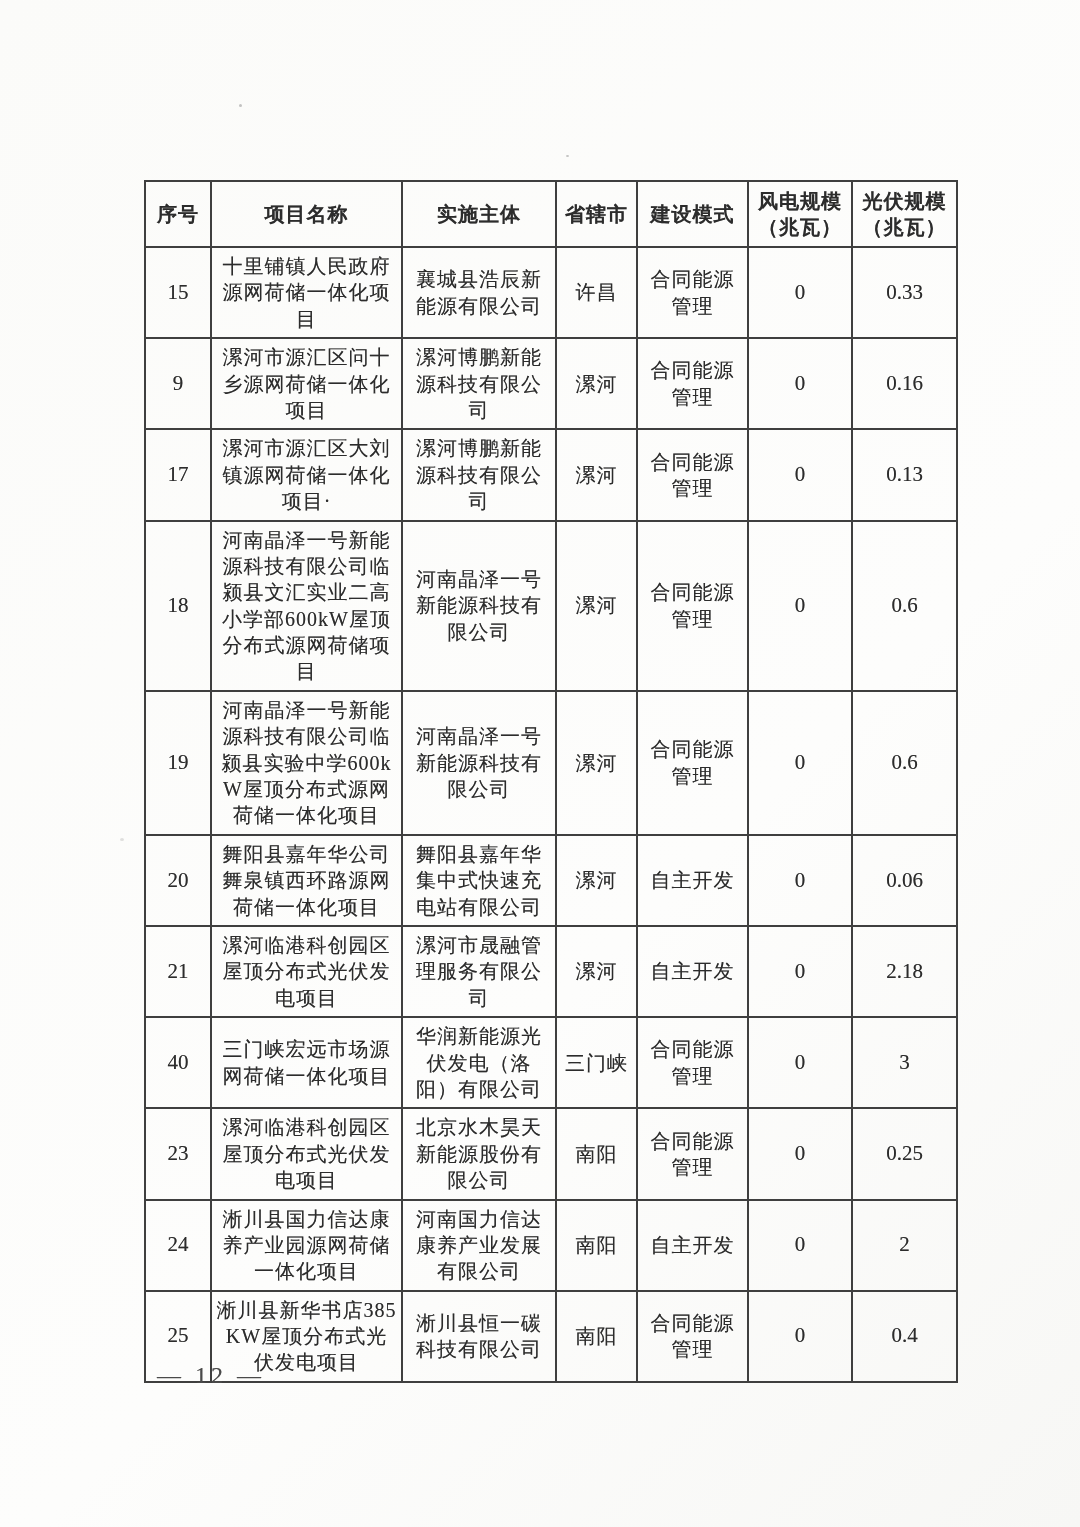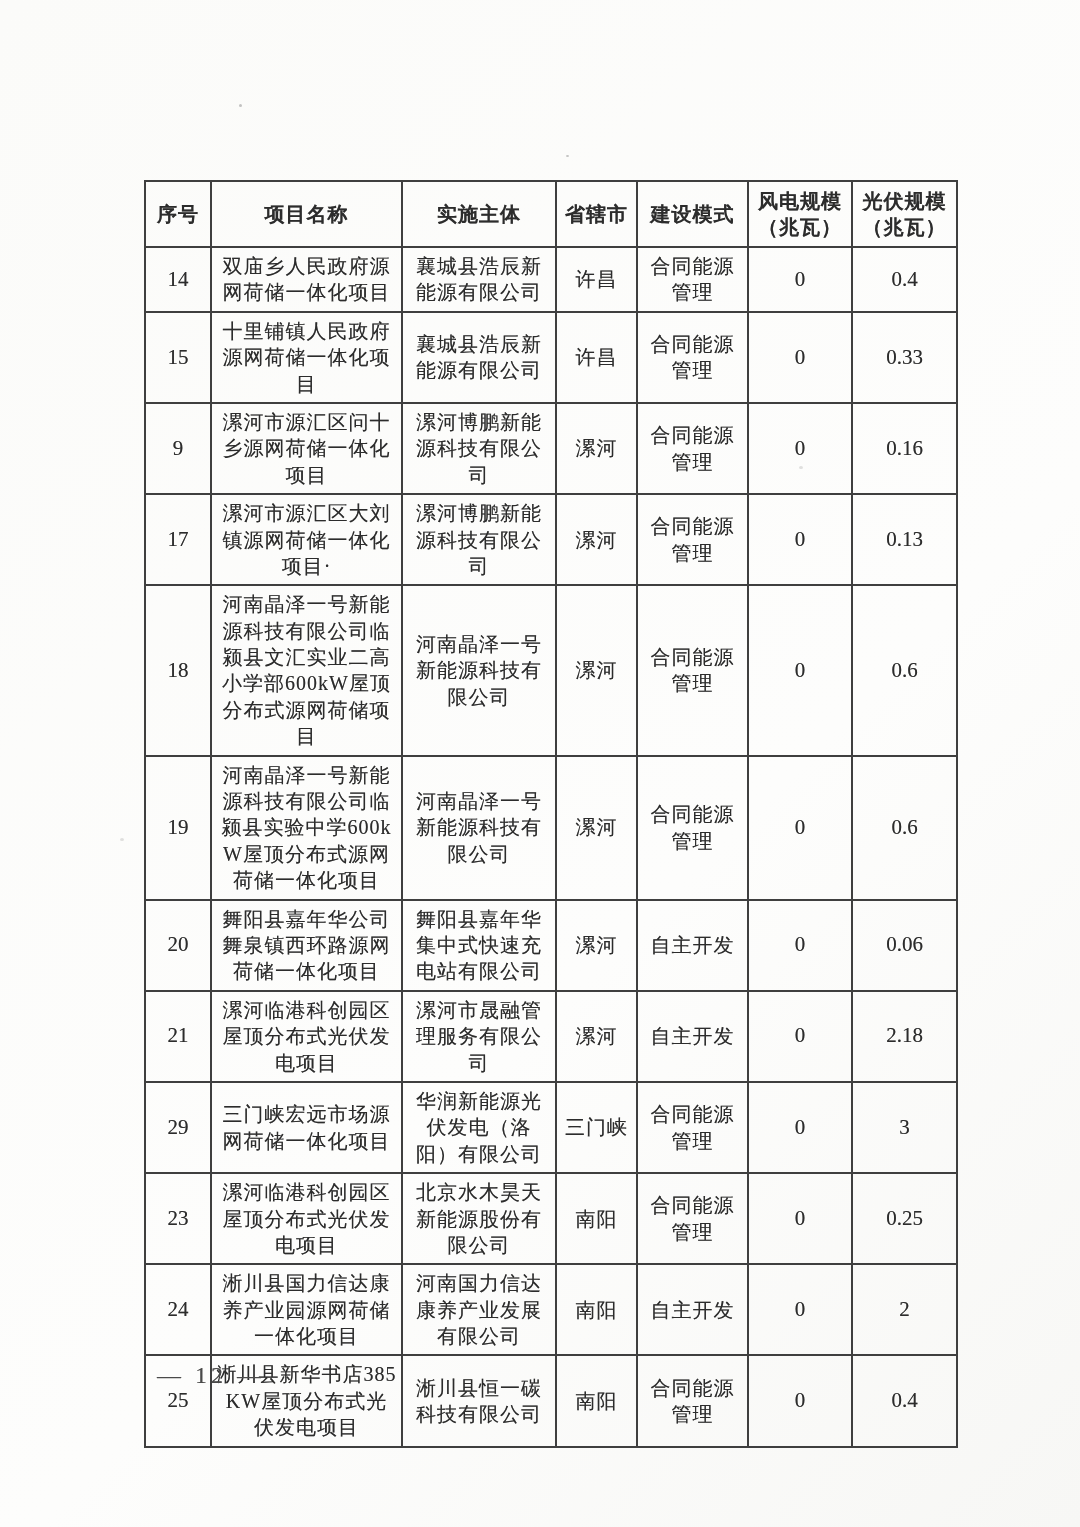--- a/index.html
+++ b/index.html
@@ -106,29 +106,20 @@
           <th>实施主体</th>
           <th>省辖市</th>
           <th>建设模式</th>
           <th>风电规模
 （兆瓦）</th>
           <th>光伏规模
 （兆瓦）</th>
         </tr>
       </thead>
       <tbody>
-  <tr>
-    <td class="c-num">14</td>
-    <td class="c-name">双庙乡人民政府源网荷储一体化项目</td>
-    <td class="c-entity">襄城县浩辰新能源有限公司</td>
-    <td class="c-city">许昌</td>
-    <td class="c-mode">合同能源管理</td>
-    <td class="c-num">0</td>
-    <td class="c-num">0.4</td>
-  </tr>
 
   <tr>
     <td class="c-num">15</td>
     <td class="c-name">十里铺镇人民政府源网荷储一体化项目</td>
     <td class="c-entity">襄城县浩辰新能源有限公司</td>
     <td class="c-city">许昌</td>
     <td class="c-mode">合同能源管理</td>
     <td class="c-num">0</td>
     <td class="c-num">0.33</td>
   </tr>
@@ -187,21 +178,21 @@
     <td class="c-num">21</td>
     <td class="c-name">漯河临港科创园区屋顶分布式光伏发电项目</td>
     <td class="c-entity">漯河市晟融管理服务有限公司</td>
     <td class="c-city">漯河</td>
     <td class="c-mode">自主开发</td>
     <td class="c-num">0</td>
     <td class="c-num">2.18</td>
   </tr>
 
   <tr>
-    <td class="c-num">29</td>
+    <td class="c-num">40</td>
     <td class="c-name">三门峡宏远市场源网荷储一体化项目</td>
     <td class="c-entity">华润新能源光伏发电（洛阳）有限公司</td>
     <td class="c-city">三门峡</td>
     <td class="c-mode">合同能源管理</td>
     <td class="c-num">0</td>
     <td class="c-num">3</td>
   </tr>
 
   <tr>
     <td class="c-num">23</td>

